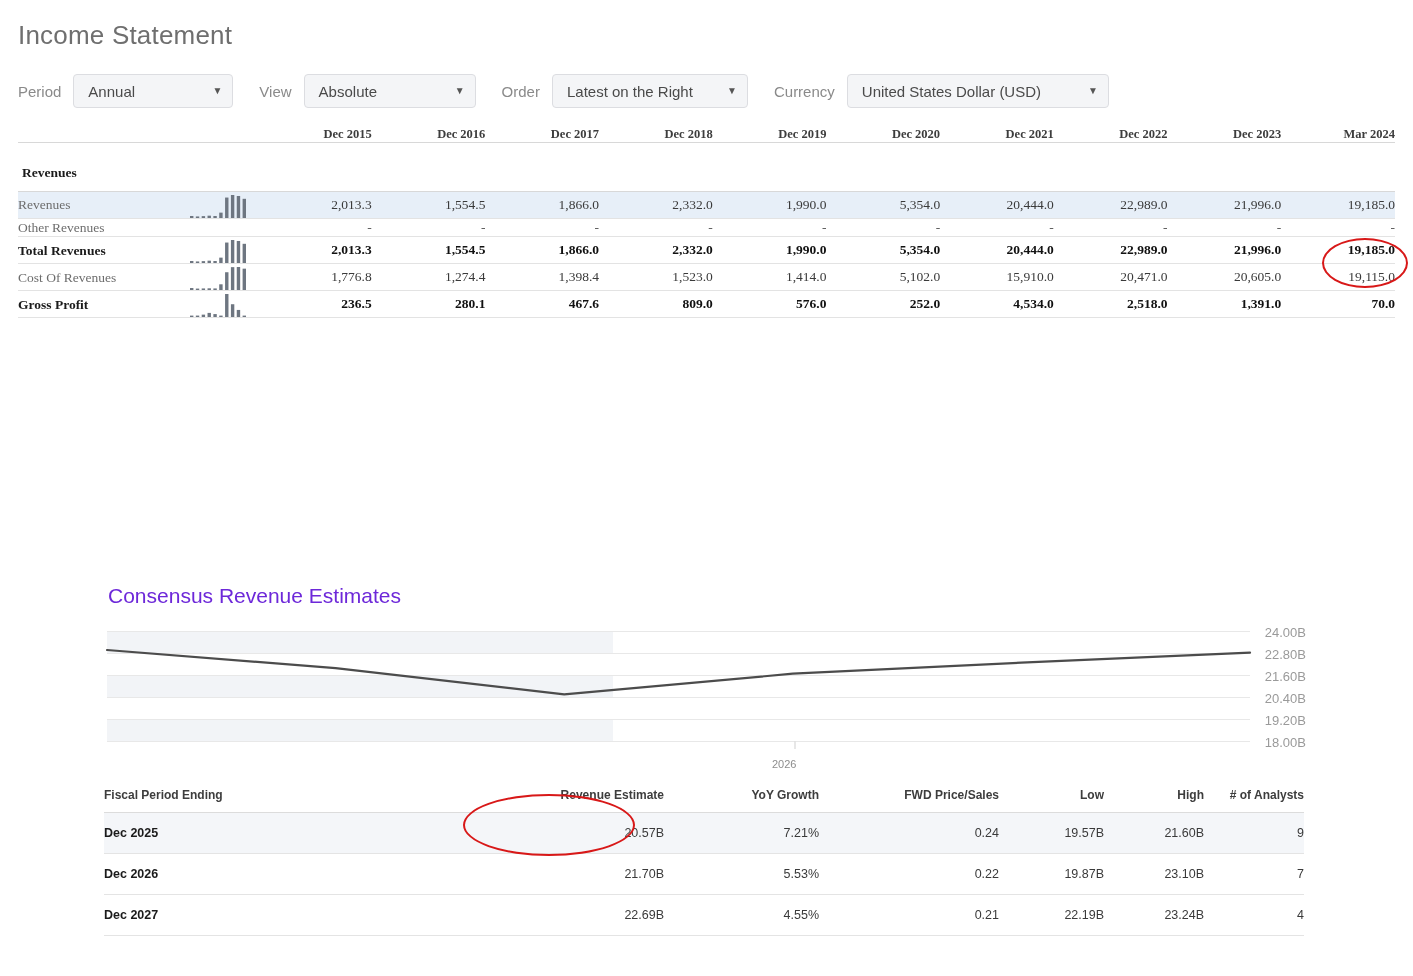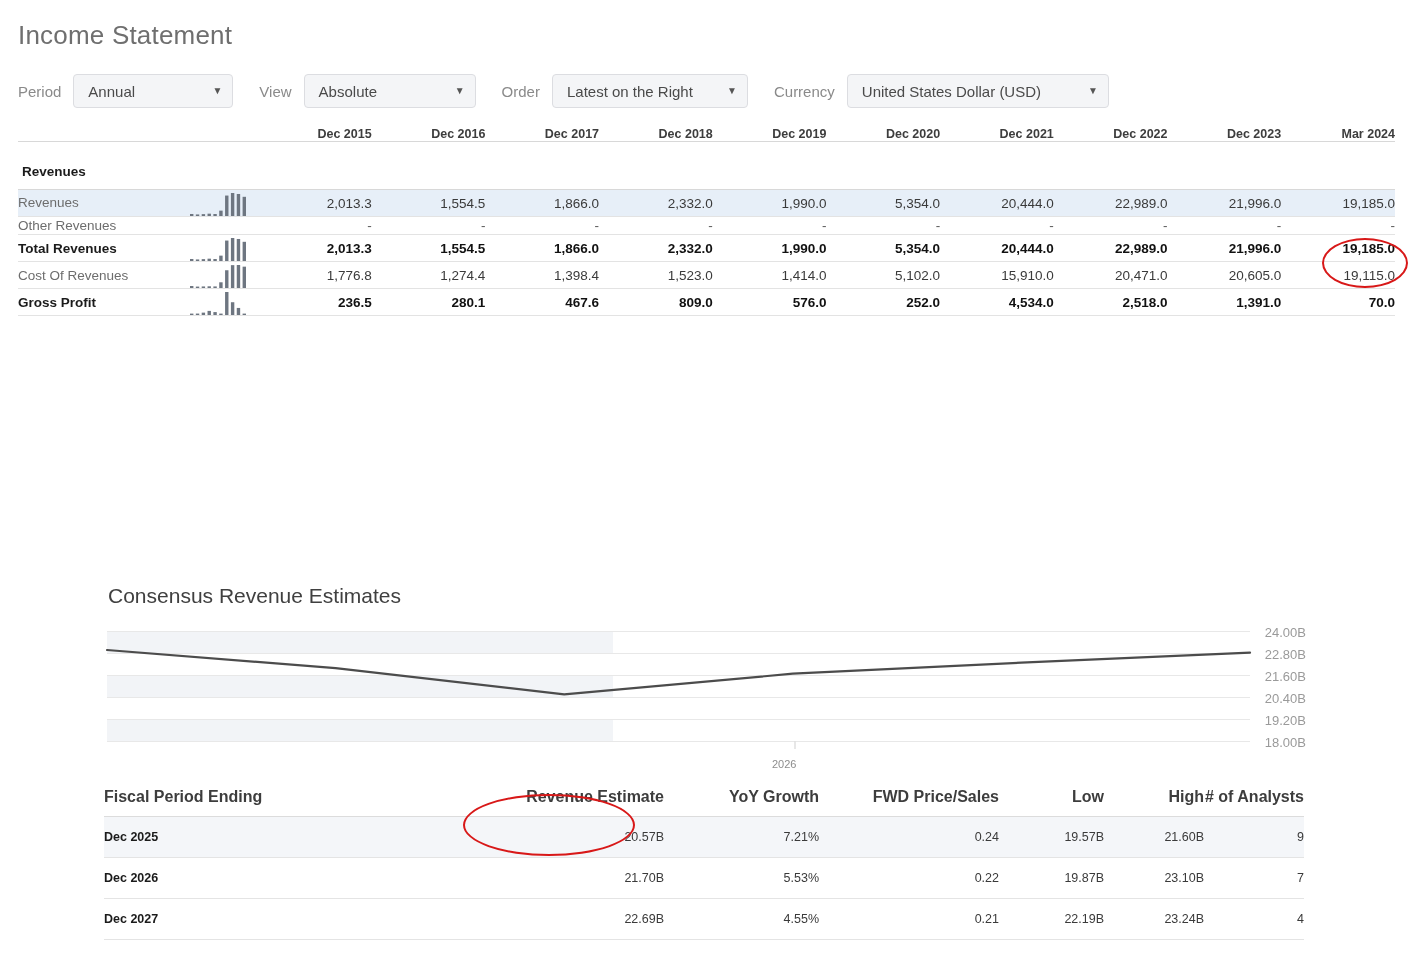--- a/index.html
+++ b/index.html
@@ -60,20 +60,21 @@
   #sel-view   { width: 172px; }
   #sel-order  { width: 196px; }
   #sel-curr   { width: 262px; }
 
   
   table.fin {
     width: 100%;
     border-collapse: collapse;
     margin-top: 18px;
     table-layout: fixed;
+    font-family: Liberation Serif, serif;
   }
   table.fin th, table.fin td { padding: 0; }
   col.label-col { width: 168px; }
   col.spark-col { width: 72px; }
 
   thead th {
     font-size: 12.5px;
     font-weight: bold;
     color: #3d3d3d;
     text-align: right;
@@ -130,21 +131,21 @@
     width: 1413px; height: 476px;
   }
   #consensus-card {
     position: absolute;
     left: 82px; top: 66px;
     width: 1238px; height: 382px;
     background: #ffffff;
   }
   #consensus-title {
     font-size: 21px;
-    color: #404040;
+    color: #6d28d9;
     font-weight: 400;
     padding: 18px 0 0 26px;
     margin: 0;
   }
 
   #chart-wrap { position: relative; margin: 22px 0 0 0; height: 140px; }
   #chart-svg { display:block; }
   .ylabel {
     position: absolute;
     right: 14px;
@@ -161,21 +162,21 @@
   }
 
   
   table.est {
     width: 1200px;
     margin: 10px 0 0 22px;
     border-collapse: collapse;
     table-layout: fixed;
   }
   table.est thead th {
-    font-size: 16px;
+    font-size: 12px;
     font-weight: bold;
     color: #3d3d3d;
     text-align: right;
     padding: 8px 0 10px 0;
   }
   table.est thead th.first { text-align: left; }
   table.est thead tr { border-bottom: 1px solid #dcdcdc; }
   table.est tbody tr { border-bottom: 1px solid #e4e4e4; }
   table.est tbody tr.hl { background: #f4f6f9; }
   table.est tbody td {

